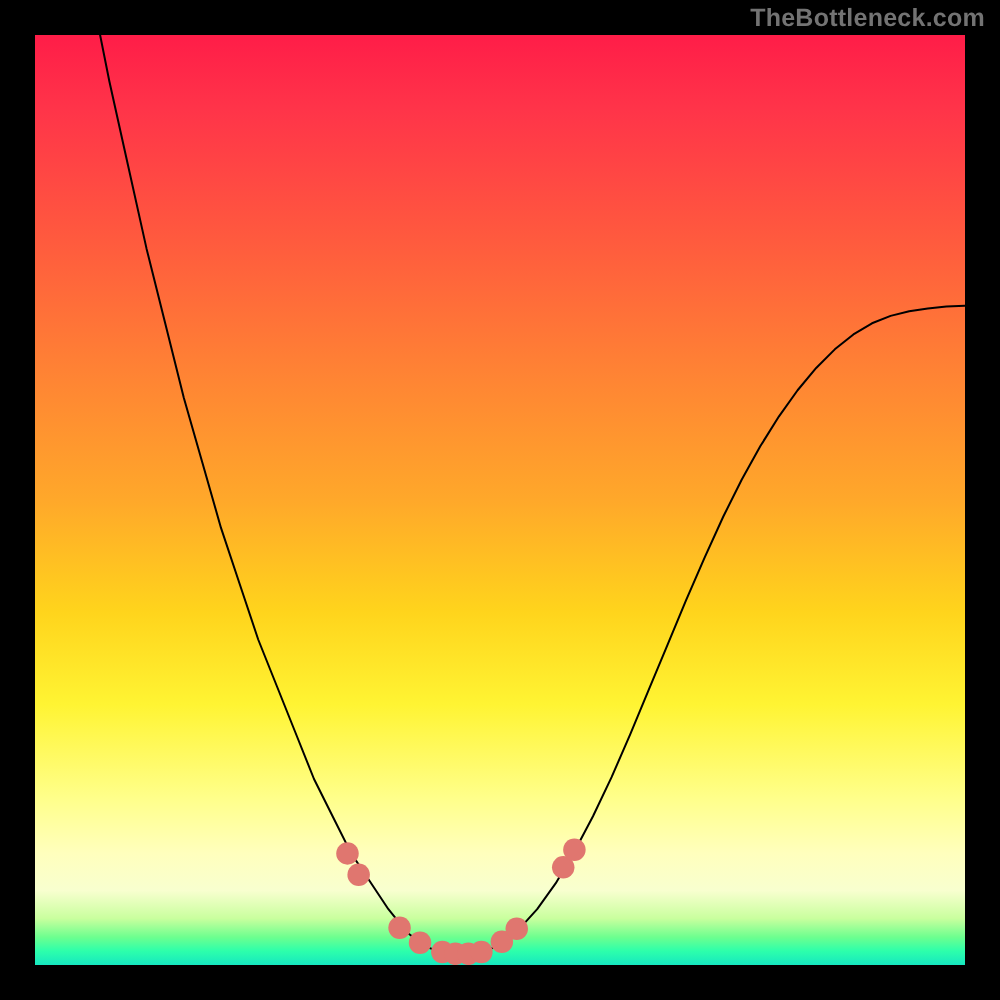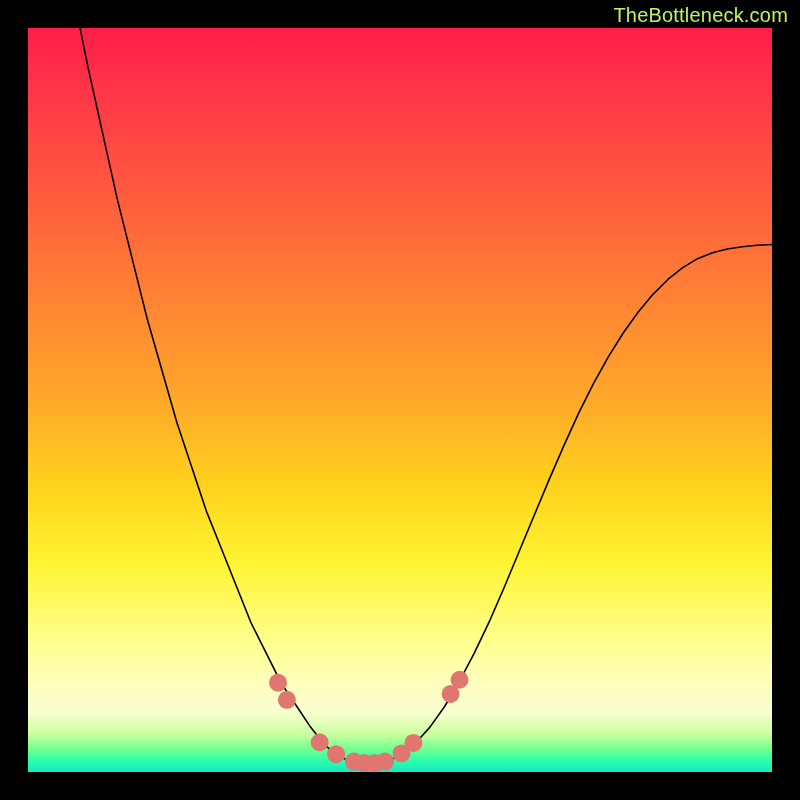--- a/index.html
+++ b/index.html
@@ -14,23 +14,23 @@
   .frame {
     position: relative;
     width: 800px;
     height: 800px;
     background: #000;
   }
   .watermark {
     position: absolute;
     top: 4px;
     right: 12px;
-    color: #bef264;
+    color: #737373;
     font-size: 20px;
-    font-weight: 400;
+    font-weight: 700;
     letter-spacing: 0.2px;
     z-index: 10;
   }
   .plot {
     position: absolute;
     left: 28px;
     top: 28px;
     width: 744px;
     height: 744px;
     overflow: hidden;

